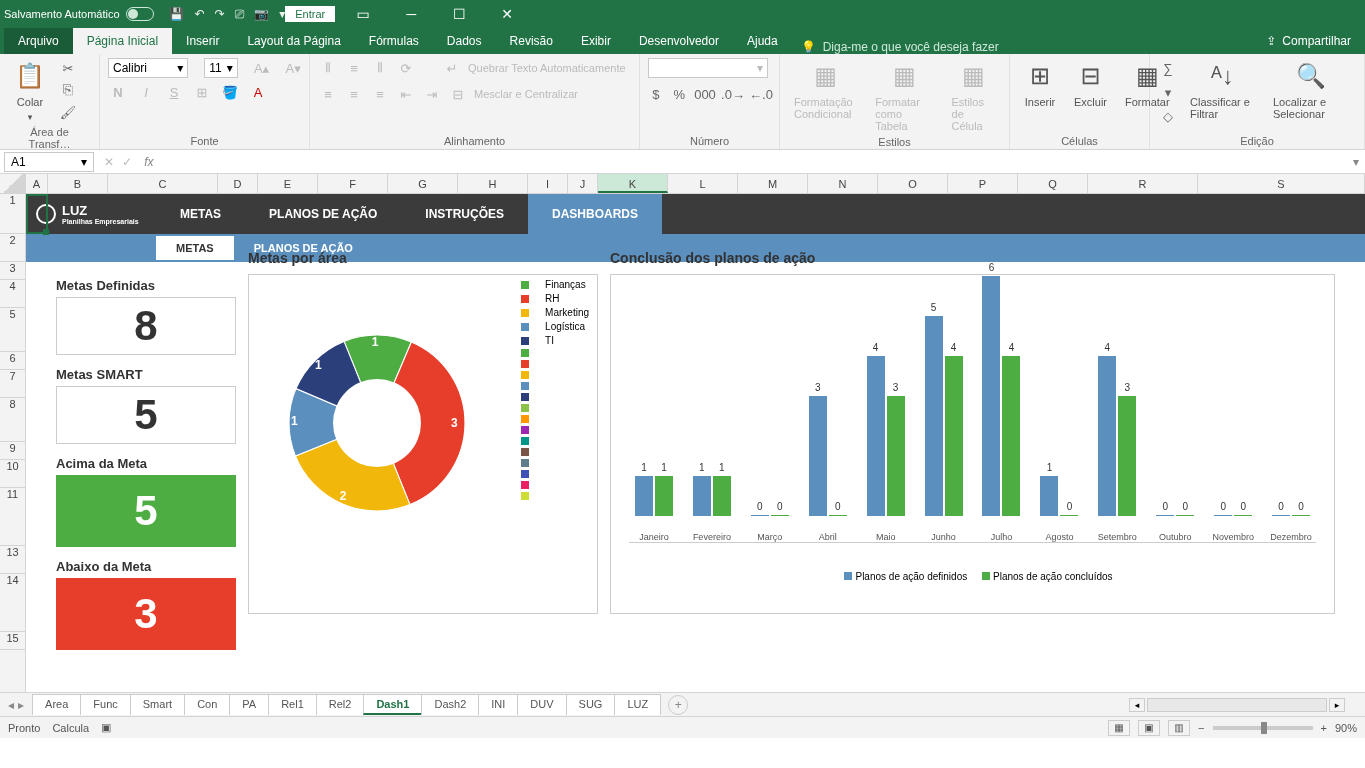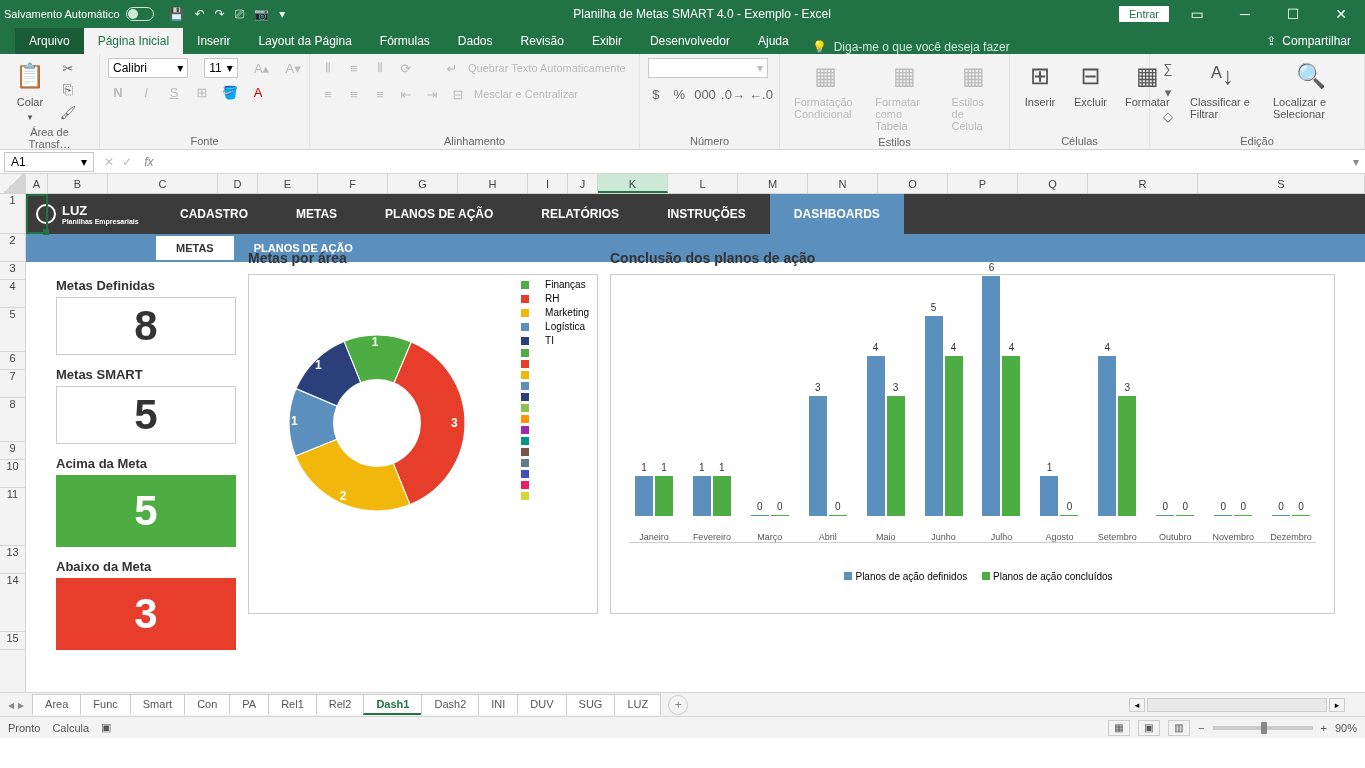--- a/index.html
+++ b/index.html
@@ -13,21 +13,21 @@
 .titlebar .qat { display:flex; gap:10px; margin-left:16px; }
 .titlebar .qat span { opacity:.9; }
 .titlebar .title { flex:1; text-align:center; font-size:12px; }
 .titlebar .right { display:flex; align-items:center; gap:8px; }
 .titlebar .signin { background:#fff; color:#217346; padding:2px 10px; font-size:11px; }
 .titlebar .winbtn { width:40px; height:28px; display:flex; align-items:center; justify-content:center; font-size:14px; }
 
 
 .menutabs { height:26px; background:#217346; display:flex; align-items:flex-end; padding-left:4px; color:#fff; }
 .menutabs .mtab { padding:6px 14px; font-size:12px; cursor:pointer; }
-.menutabs .mtab.file { background:#1a5c38;margin-left:11px; }
+.menutabs .mtab.file { background:#1a5c38; }
 .menutabs .mtab.active { background:#f3f3f3; color:#217346; }
 .menutabs .tellme { display:flex; align-items:center; gap:6px; margin-left:10px; color:#cde8d9; font-size:12px; }
 .menutabs .share { margin-left:auto; padding:6px 14px; display:flex; align-items:center; gap:6px; }
 
 
 .ribbon { height:96px; background:#f3f3f3; border-bottom:1px solid #d4d4d4; display:flex; }
 .rgroup { border-right:1px solid #e1e1e1; padding:4px 8px 0 8px; display:flex; flex-direction:column; justify-content:space-between; }
 .rgroup .glabel { text-align:center; font-size:11px; color:#666; padding:2px 0; position:relative; }
 .rgroup .gbody { display:flex; gap:6px; flex:1; }
 .bigbtn { display:flex; flex-direction:column; align-items:center; gap:4px; padding:2px 6px; color:#555; font-size:11px; }
@@ -131,21 +131,20 @@
     <span class="toggle"></span>
   </div>
   <div class="qat">
     <span>💾</span>
     <span>↶</span>
     <span>↷</span>
     <span>⎚</span>
     <span>📷</span>
     <span>▾</span>
   </div>
-  <div class="title">Planilha de Metas SMART 4.0 - Exemplo  -  Excel</div>
   <div class="right">
     <span class="signin">Entrar</span>
     <span class="winbtn">▭</span>
     <span class="winbtn">─</span>
     <span class="winbtn">☐</span>
     <span class="winbtn">✕</span>
   </div>
 </div>
 
 <div class="menutabs">
@@ -376,24 +375,22 @@
     <div class="cellcursor"></div>
 
     <div class="dashnav">
       <div class="logo">
         <span class="lamp"></span>
         <div>
           <div style="font-size:13px;font-weight:bold">LUZ</div>
           <div style="font-size:7px">Planilhas Empresariais</div>
         </div>
       </div>
-      <div class="nitem">CADASTRO</div>
       <div class="nitem">METAS</div>
       <div class="nitem">PLANOS DE AÇÃO</div>
-      <div class="nitem">RELATÓRIOS</div>
       <div class="nitem">INSTRUÇÕES</div>
       <div class="nitem active">DASHBOARDS</div>
     </div>
 
     <div class="subnav">
       <div class="stab active">METAS</div>
       <div class="stab">PLANOS DE AÇÃO</div>
     </div>
 
     <div class="dashbody">

